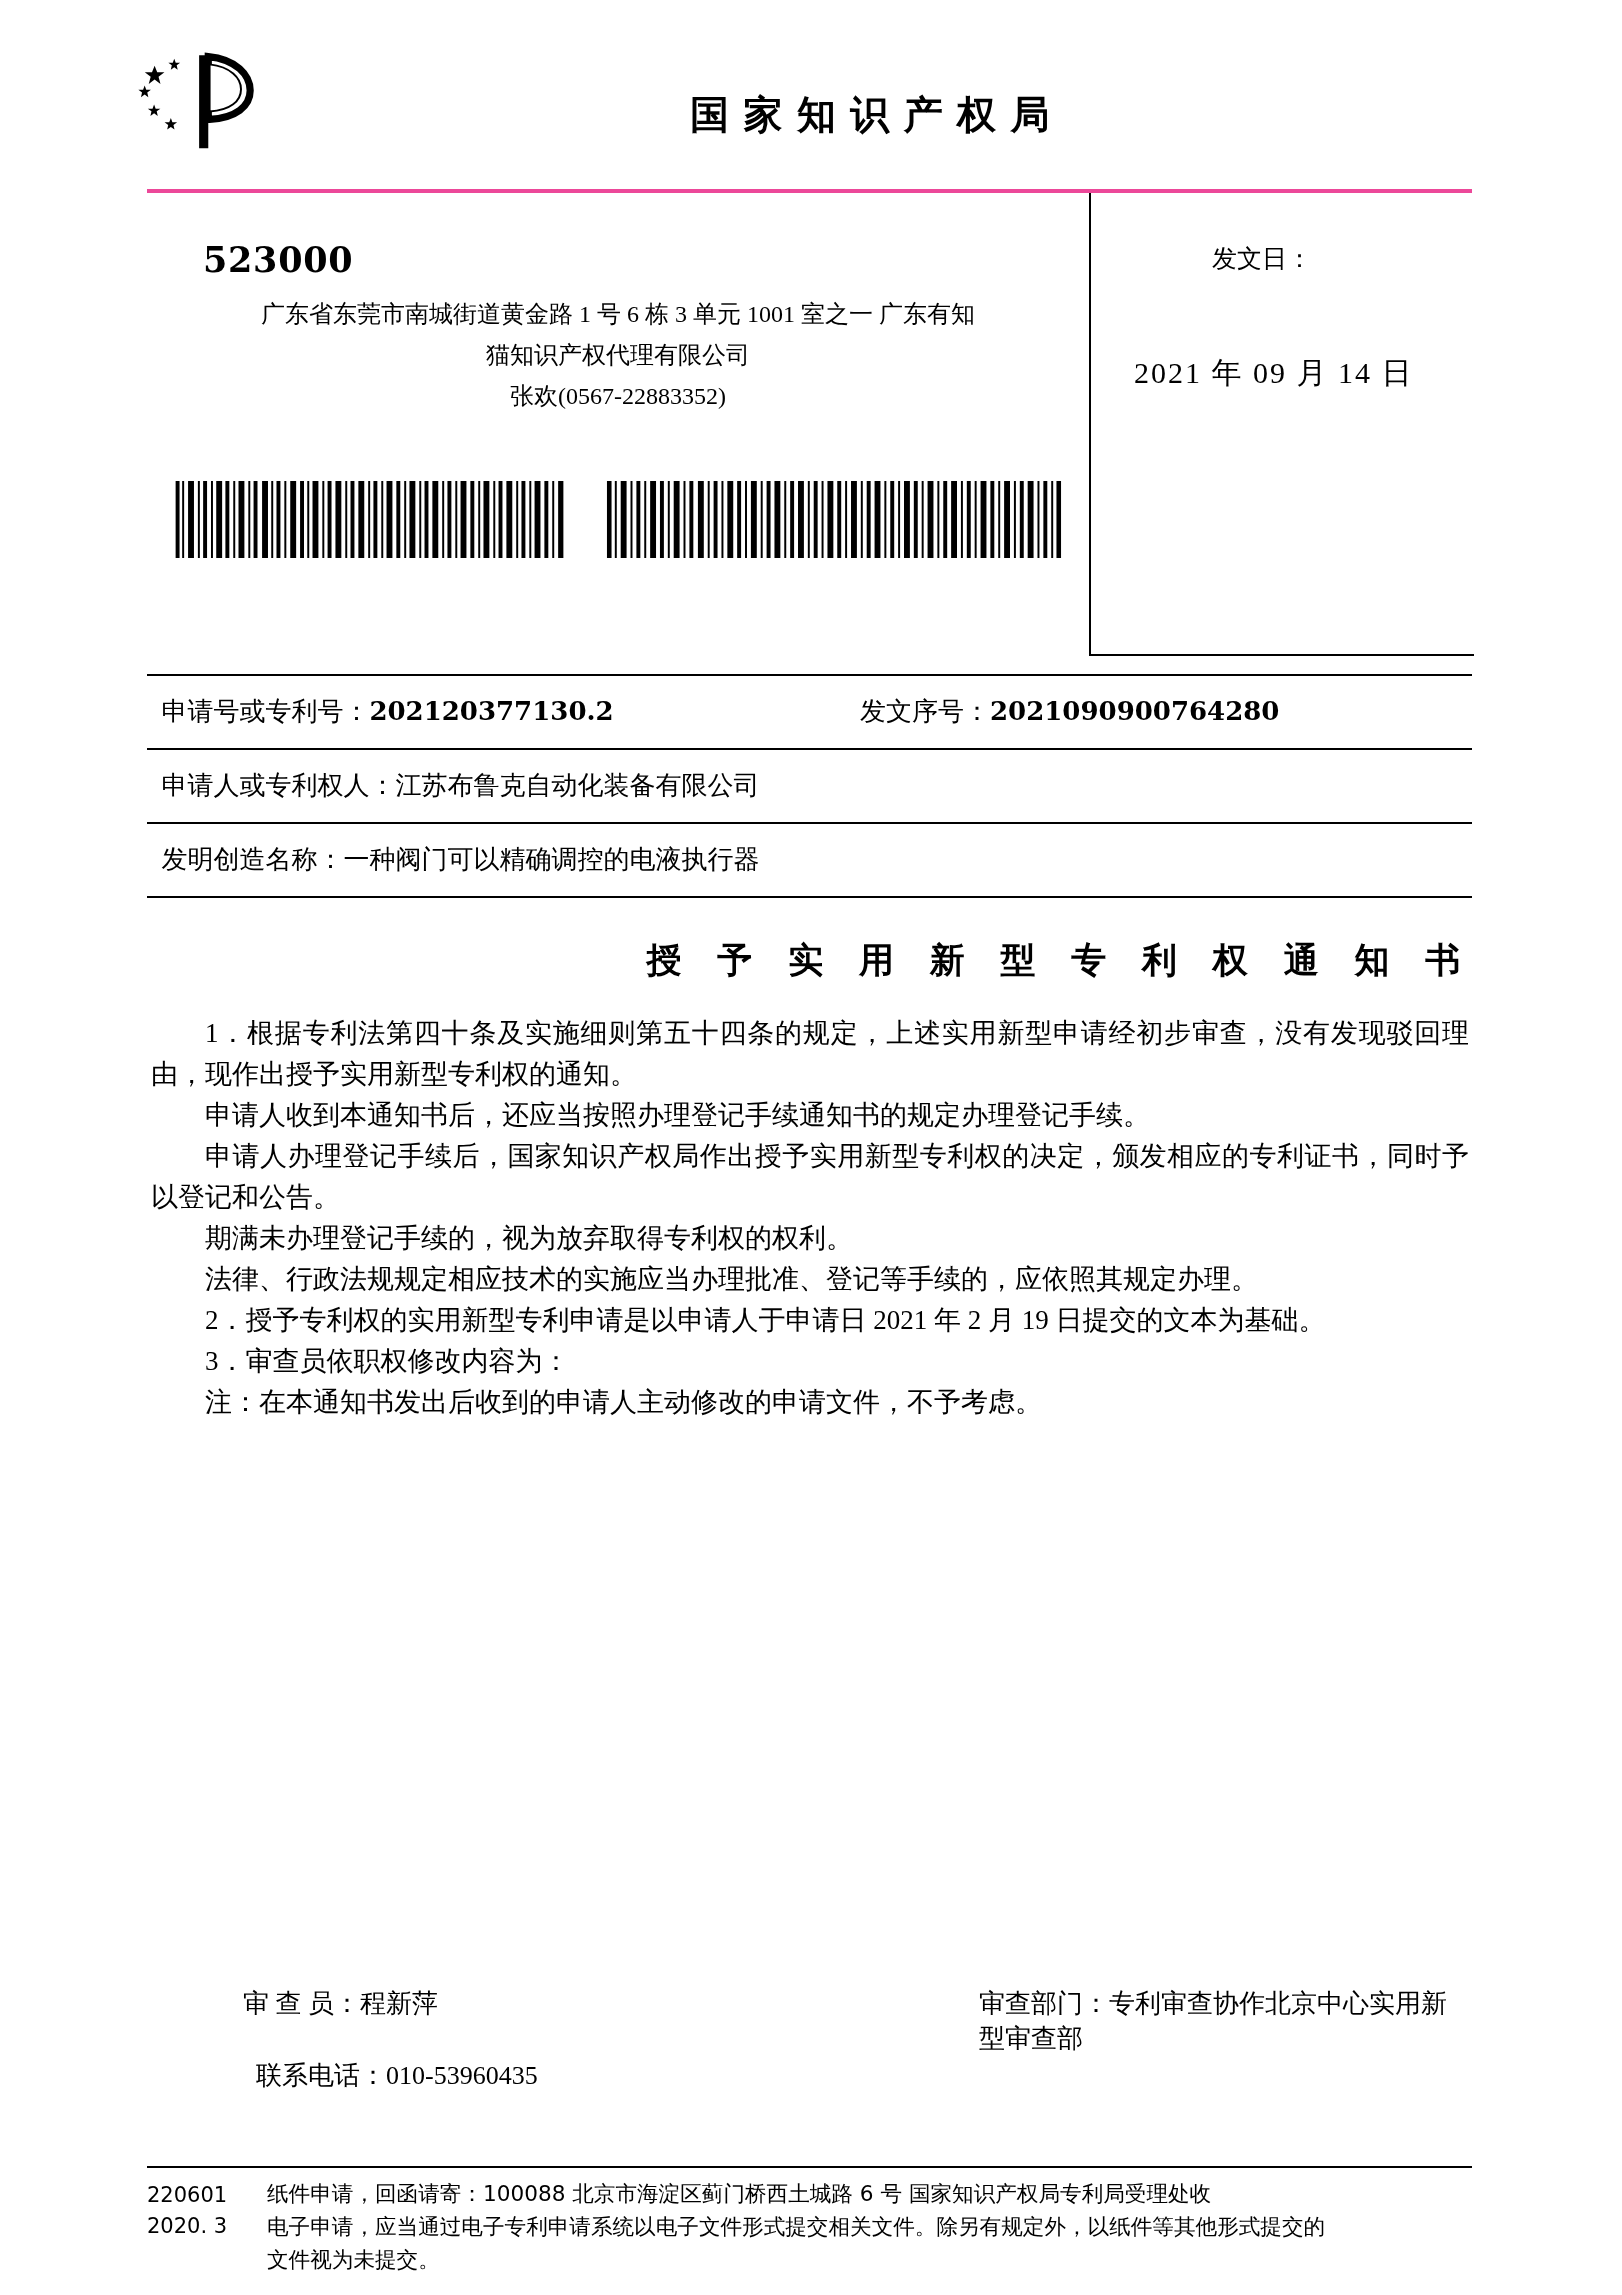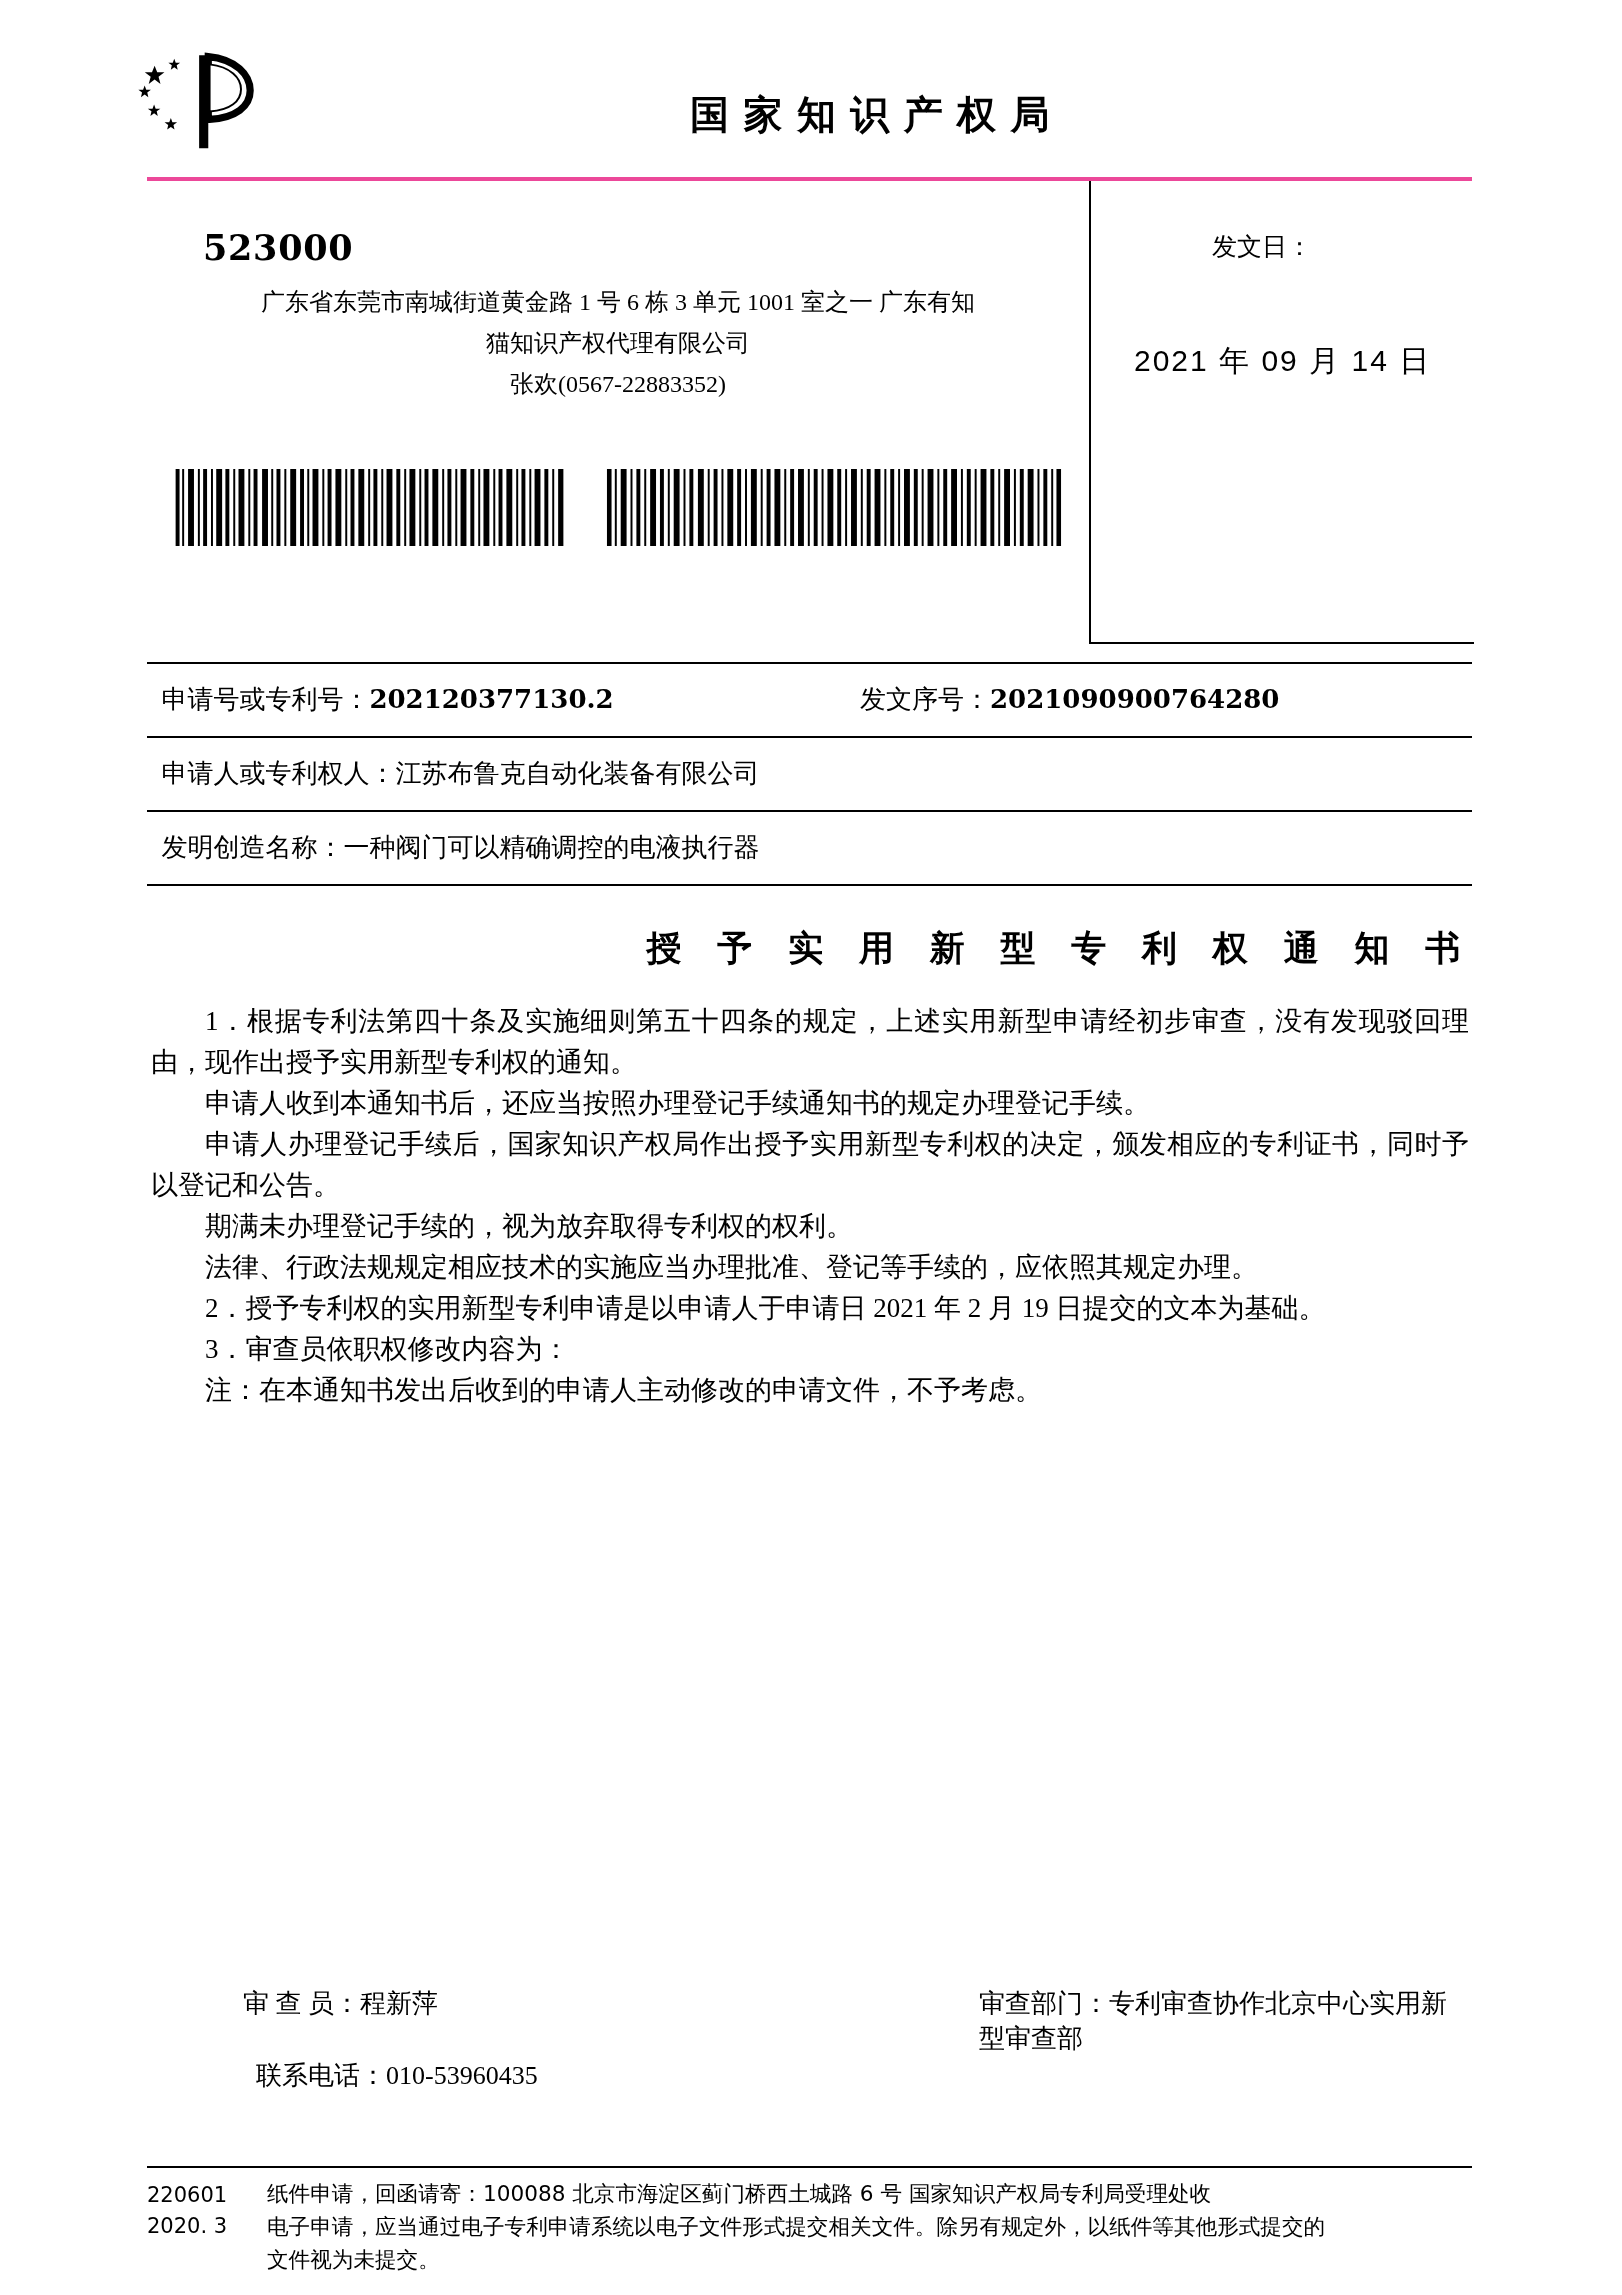--- a/index.html
+++ b/index.html
@@ -19,21 +19,21 @@
     width: 1623px;
     height: 2295px;
     box-sizing: border-box;
     padding: 0;
   }
 
   
   .header {
     position: relative;
     height: 141px;
-    margin: 36px 151px 0 131px;
+    margin: 36px 151px 12px 131px;
   }
   .logo {
     position: absolute;
     left: 0px;
     top: 14.4px;
     width: 131px;
     height: 108px;
   }
   .office-title {
     position: absolute;
@@ -95,21 +95,21 @@
     position: absolute;
     left: 121px;
     top: 49px;
     font-size: 25px;
   }
   .issue-date {
     position: absolute;
     left: 43px;
     top: 160px;
     font-size: 30px;
-    font-family: Liberation Sans, sans-serif;
+    font-family: Liberation Serif, serif;
     letter-spacing: 2px;
   }
 
   .barcode-row {
     position: absolute;
     left: 0;
     top: 288px;
     width: 942px;
     height: 85px;
   }

